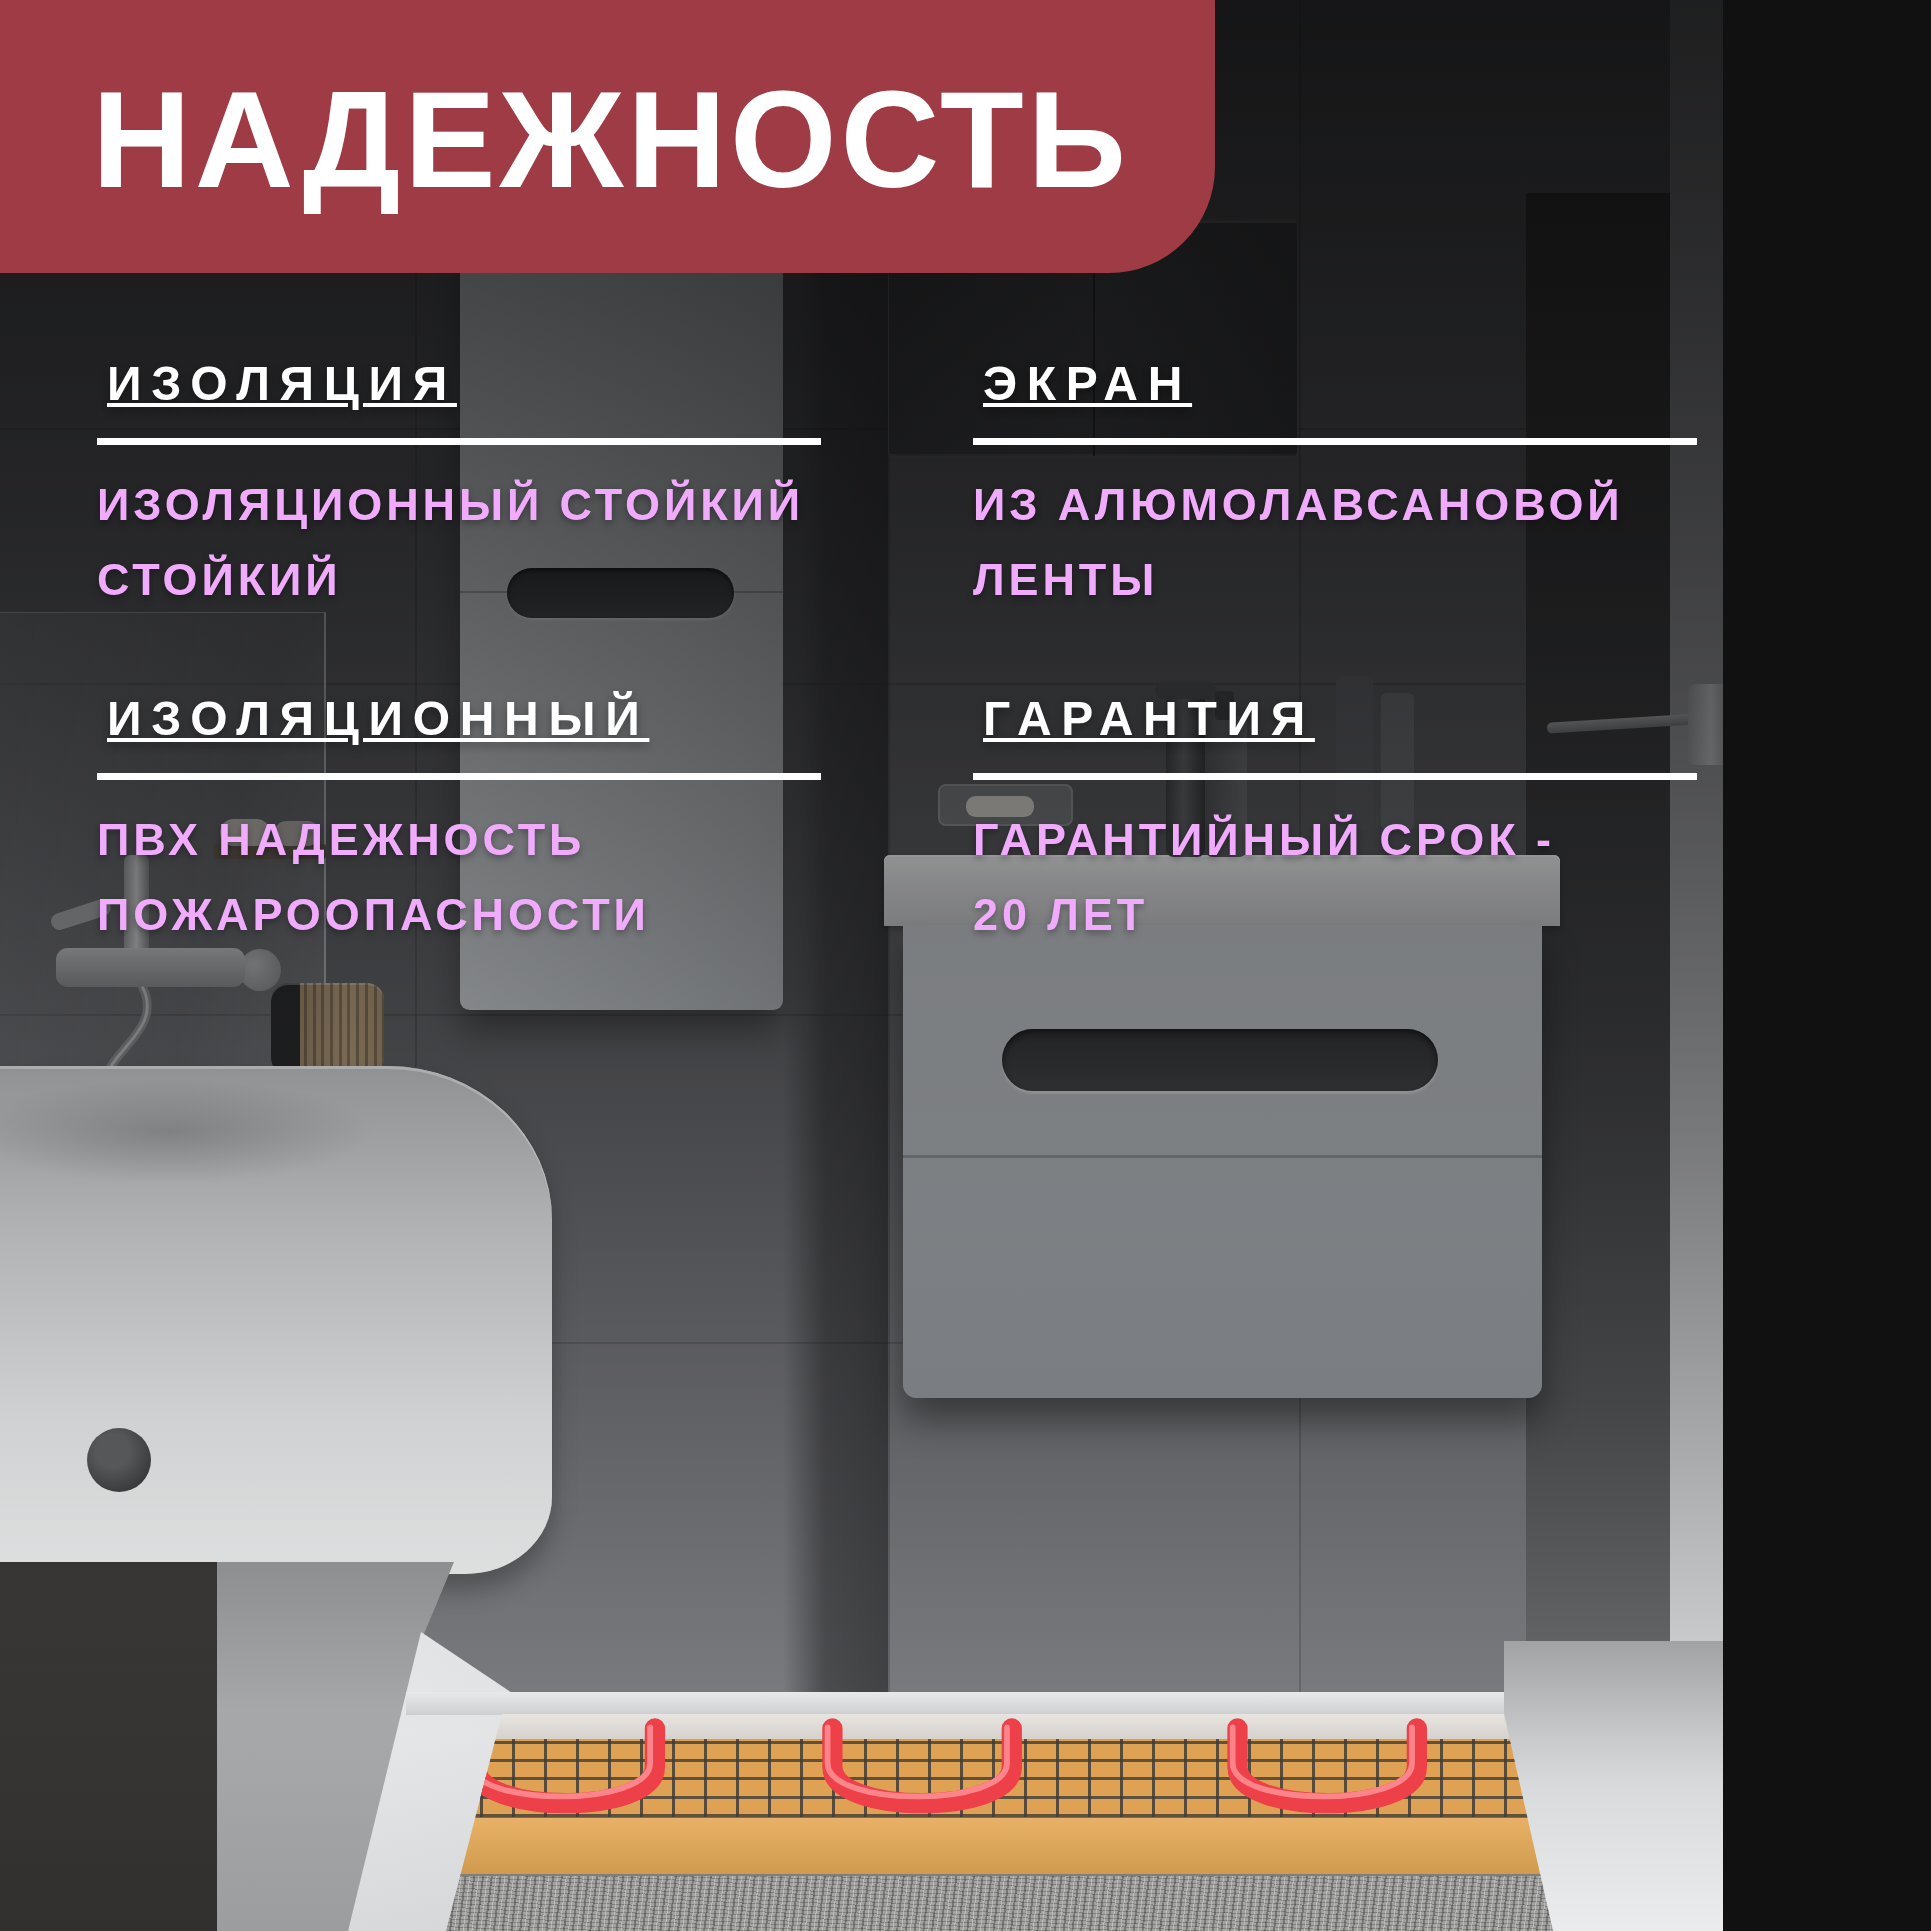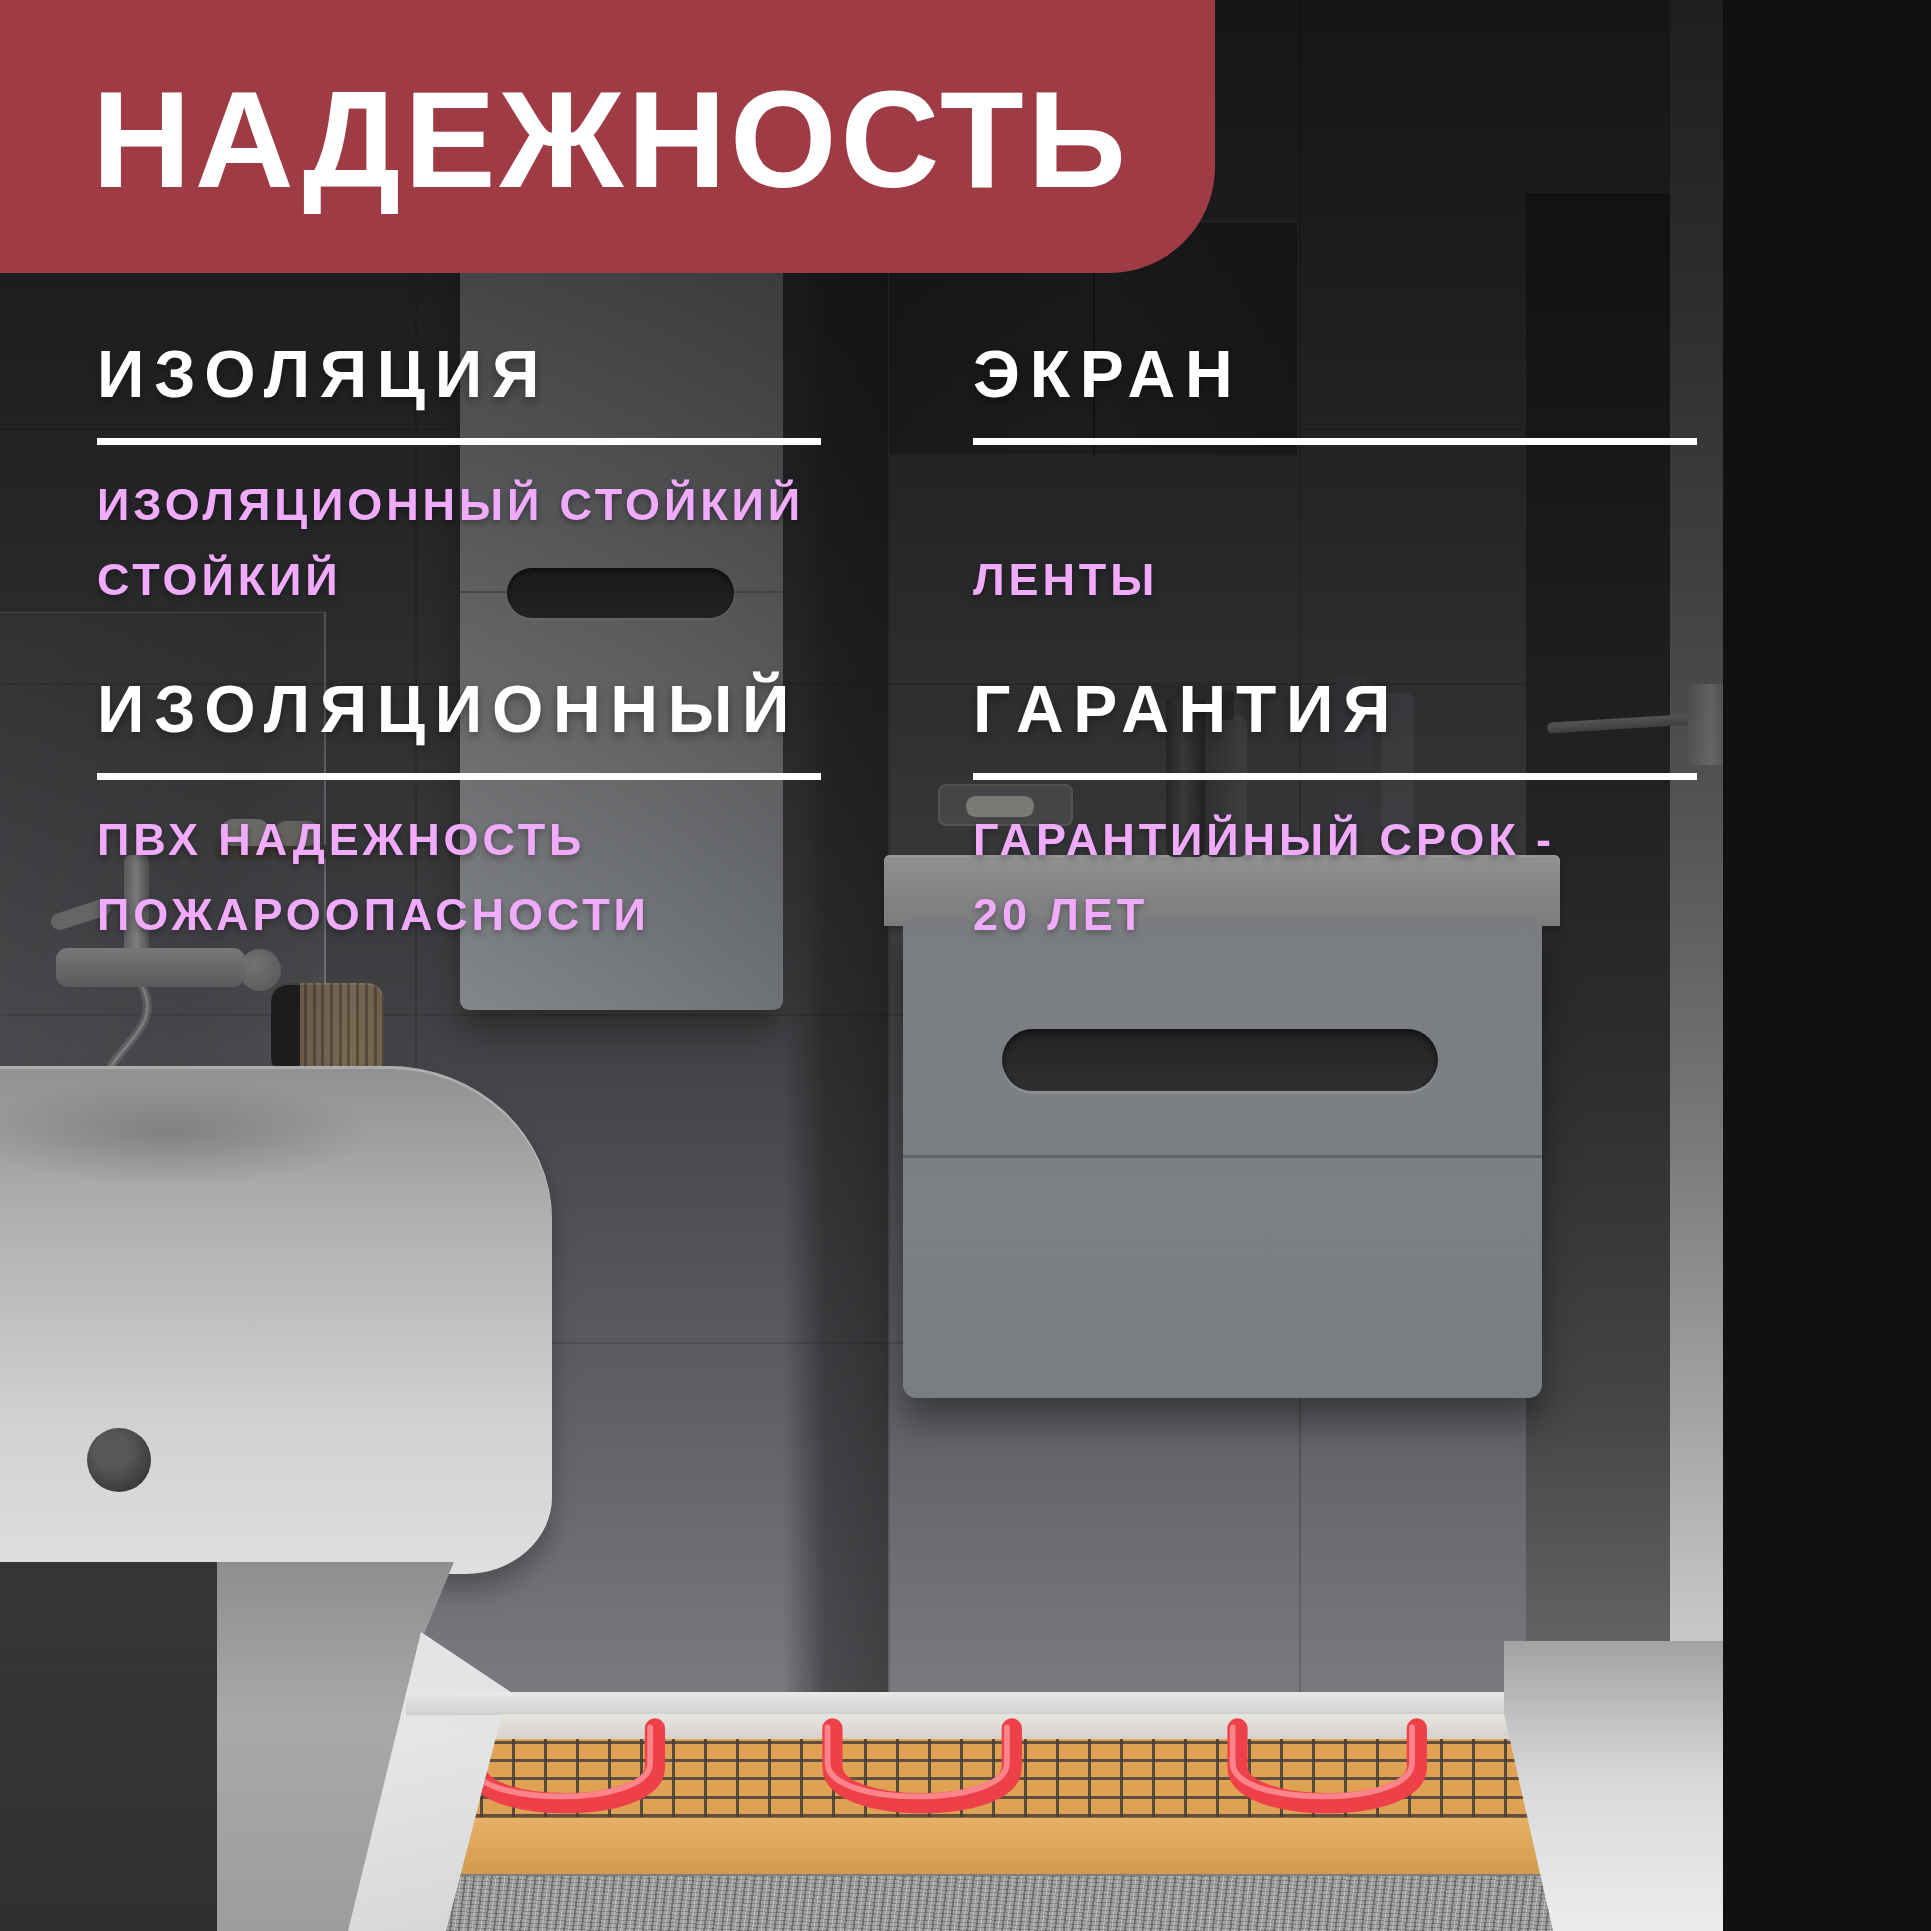--- a/index.html
+++ b/index.html
@@ -140,22 +140,22 @@
   
   .badge{left:0;top:0;width:1215px;height:273px;background:#9e3b45;
     border-radius:0 0 106px 0;display:flex;align-items:center;padding:5.8px 0 0 92px;}
   .badge span{position:static;color:#fff;font-size:137px;line-height:1;font-weight:700;letter-spacing:3.9px;white-space:nowrap;}
 
   .feature{width:830px;height:290px;}
   .f-ins{left:97px;top:341px;}
   .f-scr{left:973px;top:341px;}
   .f-saf{left:97px;top:676px;}
   .f-war{left:973px;top:676px;}
-  .feature h2{left:0;top:0;margin:0;color:#fff;font-size:66px;line-height:66px;font-weight:700;
-    letter-spacing:9.7px;white-space:nowrap;text-shadow:0 3.9px 9.7px rgba(0,0,0,.35);}
+  .feature h2{left:0;top:0;margin:10px;color:#fff;font-size:48px;line-height:66px;font-weight:700;
+    letter-spacing:9.7px;white-space:nowrap;text-shadow:0 3.9px 9.7px rgba(0,0,0,.35);text-decoration:underline;}
   .rule{left:0;top:97px;width:724px;height:6.8px;background:#fff;}
   .feature p{margin:0;color:#f0abfc;font-size:45px;line-height:45px;font-weight:700;
     letter-spacing:3.9px;white-space:nowrap;text-shadow:0 2.9px 7.7px rgba(0,0,0,.35);}
   .dl1{left:0;top:141px;}
   .dl2{left:0;top:216px;}
 </style>
 </head>
 <body>
 
 <div class="stage">
@@ -257,20 +257,21 @@
   <section class="feature f-ins">
     <h2>ИЗОЛЯЦИЯ</h2>
     <div class="rule"></div>
     <p class="dl1">ИЗОЛЯЦИОННЫЙ СТОЙКИЙ</p>
     <p class="dl2">СТОЙКИЙ</p>
   </section>
 
   <section class="feature f-scr">
     <h2>ЭКРАН</h2>
     <div class="rule"></div>
+    <p class="dl1">ИЗ АЛЮМОЛАВСАНОВОЙ</p>
     <p class="dl2">ЛЕНТЫ</p>
   </section>
 
   <section class="feature f-saf">
     <h2>ИЗОЛЯЦИОННЫЙ</h2>
     <div class="rule"></div>
     <p class="dl1">ПВХ НАДЕЖНОСТЬ</p>
     <p class="dl2">ПОЖАРООПАСНОСТИ</p>
   </section>
 

